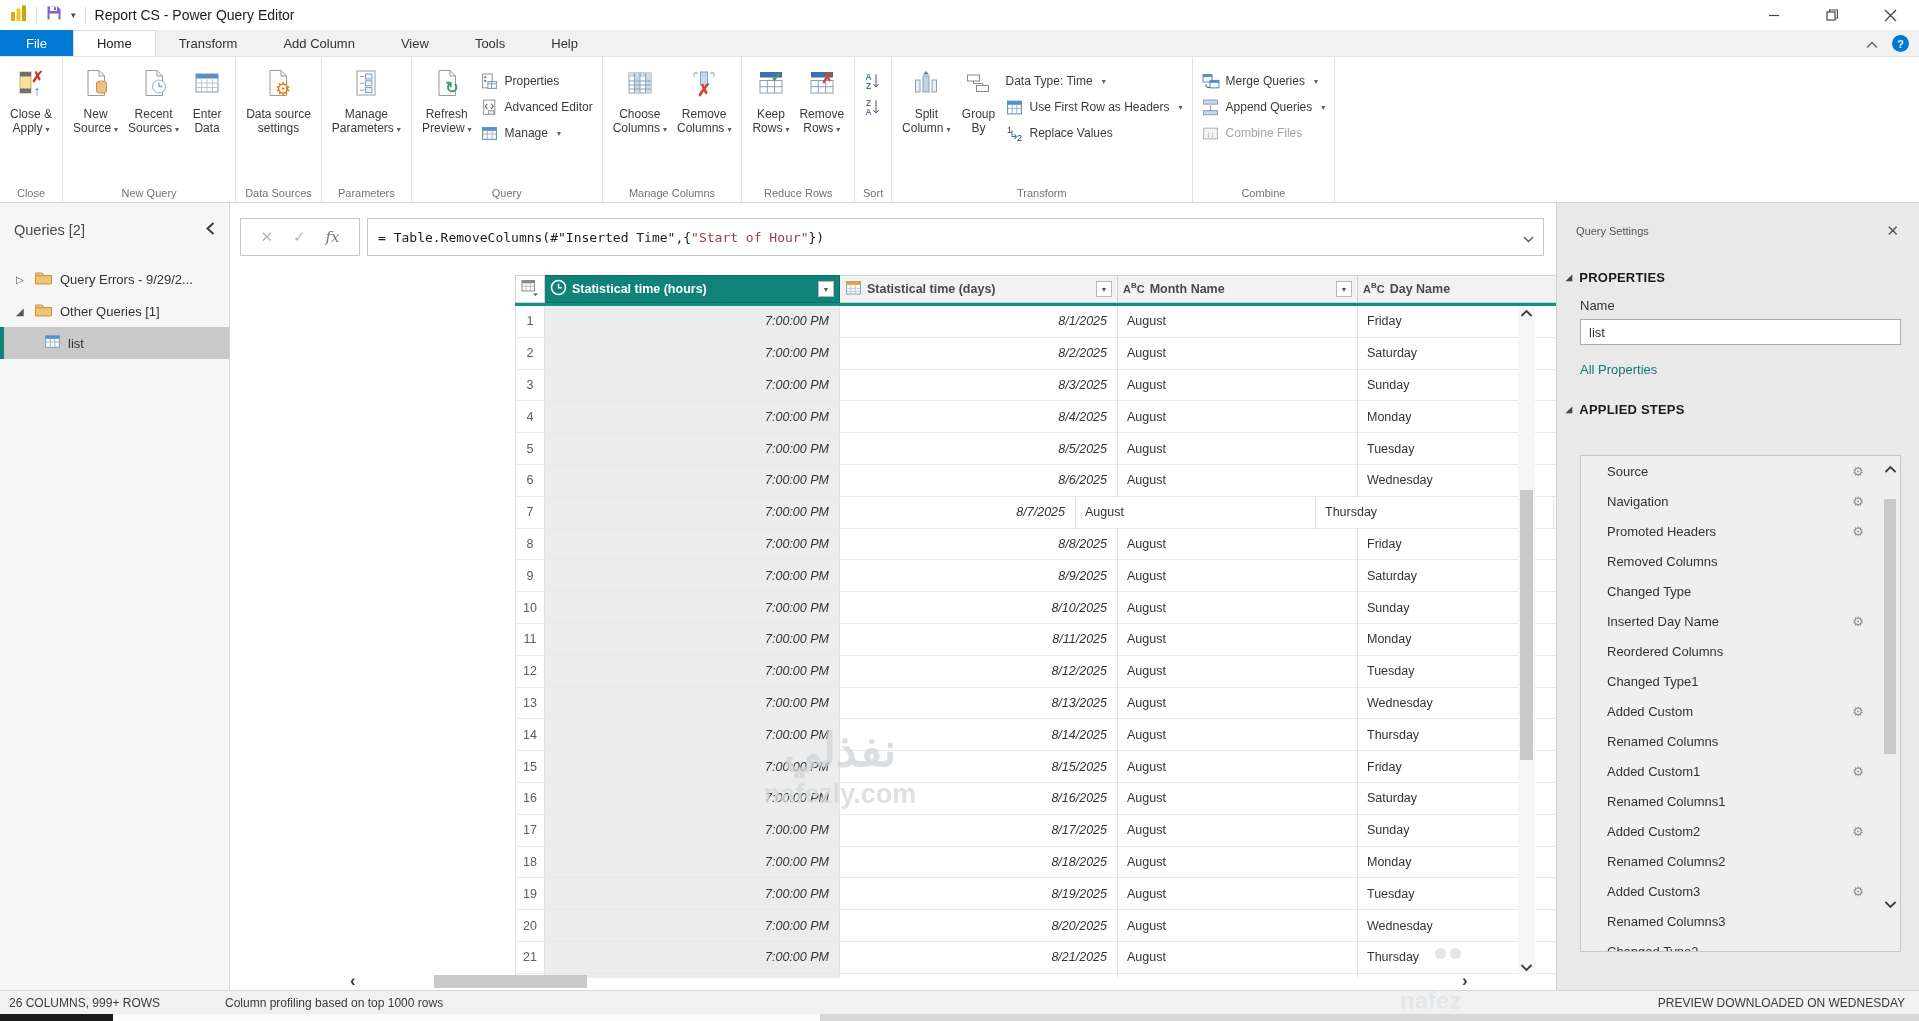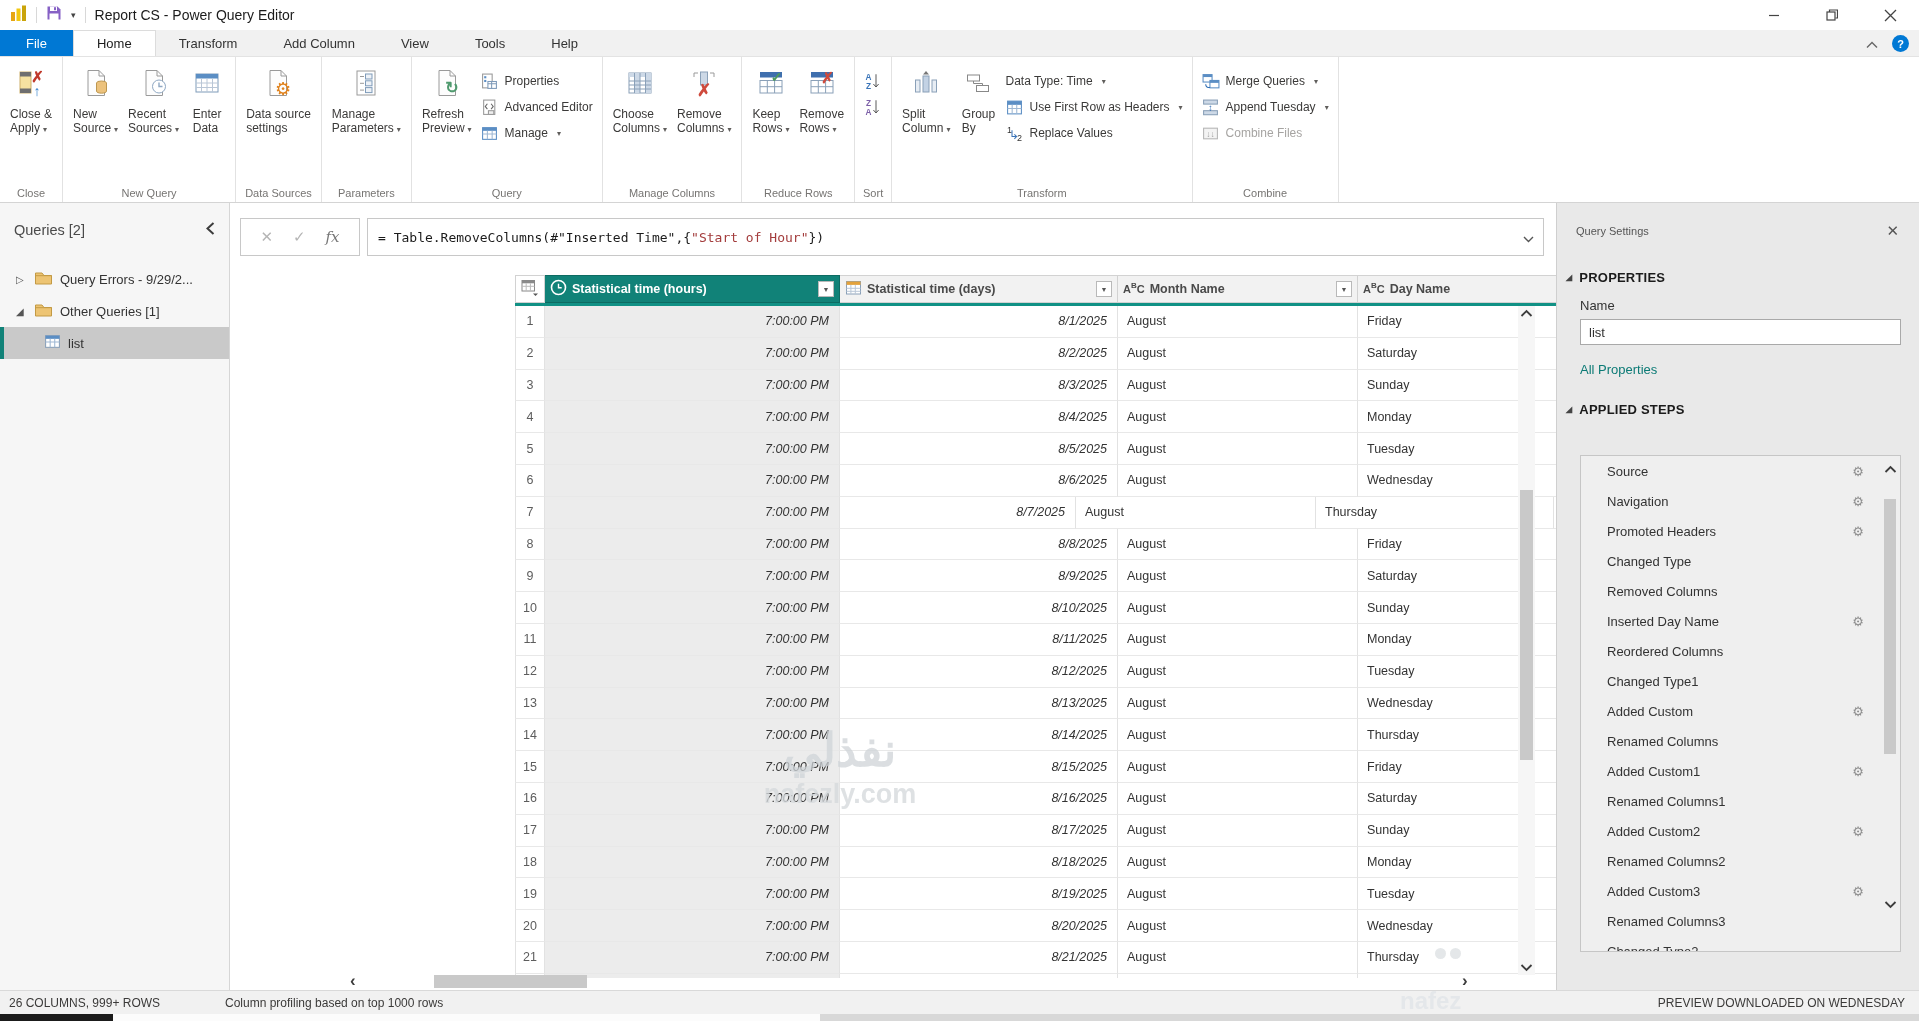--- a/index.html
+++ b/index.html
@@ -29,21 +29,21 @@
   
   .ribbon { position:absolute; top:57px; left:0; right:0; height:146px; background:#fff;
             border-bottom:1px solid #d4d4d4; }
   #ribbon-groups { display:flex; height:100%; align-items:stretch; }
   .rgroup { position:relative; border-right:1px solid #e2e2e2; padding:4px 5px 18px 5px;
             display:flex; align-items:flex-start; }
   .rgroup-label { position:absolute; bottom:3px; left:0; right:0; text-align:center;
                   font-size:11px; color:#767472; white-space:nowrap; }
   .rbtn { display:flex; flex-direction:column; align-items:center; padding:6px 5px 0 5px; min-width:46px; }
   .rbtn .ricon { height:36px; display:flex; align-items:center; justify-content:center; }
-  .rbtn .rlabel { margin-top:4px; font-size:12px; color:#3b3a39; line-height:14px; white-space:nowrap; }
+  .rbtn .rlabel { margin-top:4px; font-size:12px; color:#3b3a39; line-height:14px; text-align:center; white-space:nowrap; }
   .caret { font-size:8px; color:#605e5c; margin-left:3px; }
   .rstack { display:flex; flex-direction:column; gap:6px; padding:10px 4px 0 4px; }
   .rstack-item { display:flex; align-items:center; gap:6px; font-size:12px; color:#3b3a39;
                  height:20px; white-space:nowrap; }
   .rstack-item.disabled { color:#a6a4a2; }
   .rstack-item .sicon { width:18px; display:flex; justify-content:center; }
 
   
   .main { position:absolute; top:203px; left:0; right:0; height:787px; background:#fff; }
 
@@ -514,21 +514,21 @@
               <span class="caret">▾</span>
             </div>
             <div class="rstack-item">
               <span class="sicon">
                 <svg width="17" height="17" viewBox="0 0 16 16">
                   <rect x="1.5" y="1" width="13" height="3.8" fill="#cdd9e7" stroke="#8aa0b8"></rect>
                   <rect x="1.5" y="11" width="13" height="3.8" fill="#cdd9e7" stroke="#8aa0b8"></rect>
                   <text x="8" y="11" font-size="9" fill="#2e6db4" text-anchor="middle">↕</text>
                 </svg>
               </span>
-              <span>Append Tuesday</span>
+              <span>Append Queries</span>
               <span class="caret">▾</span>
             </div>
             <div class="rstack-item disabled">
               <span class="sicon">
                 <svg width="17" height="17" viewBox="0 0 16 16">
                   <rect x="1.5" y="3" width="13" height="10" fill="#f3f3f3" stroke="#b5b5b5"></rect>
                   <text x="8" y="11" font-size="8" fill="#9a9a9a" text-anchor="middle">↓↓</text>
                 </svg>
               </span>
               <span>Combine Files</span>
@@ -877,24 +877,24 @@
           </div>
           <div class="step">
             <span>Navigation</span>
             <span class="gear">⚙</span>
           </div>
           <div class="step">
             <span>Promoted Headers</span>
             <span class="gear">⚙</span>
           </div>
           <div class="step">
+            <span>Removed Columns</span>
+          </div>
+          <div class="step">
             <span>Changed Type</span>
-          </div>
-          <div class="step">
-            <span>Removed Columns</span>
           </div>
           <div class="step">
             <span>Inserted Day Name</span>
             <span class="gear">⚙</span>
           </div>
           <div class="step">
             <span>Reordered Columns</span>
           </div>
           <div class="step">
             <span>Changed Type1</span>

